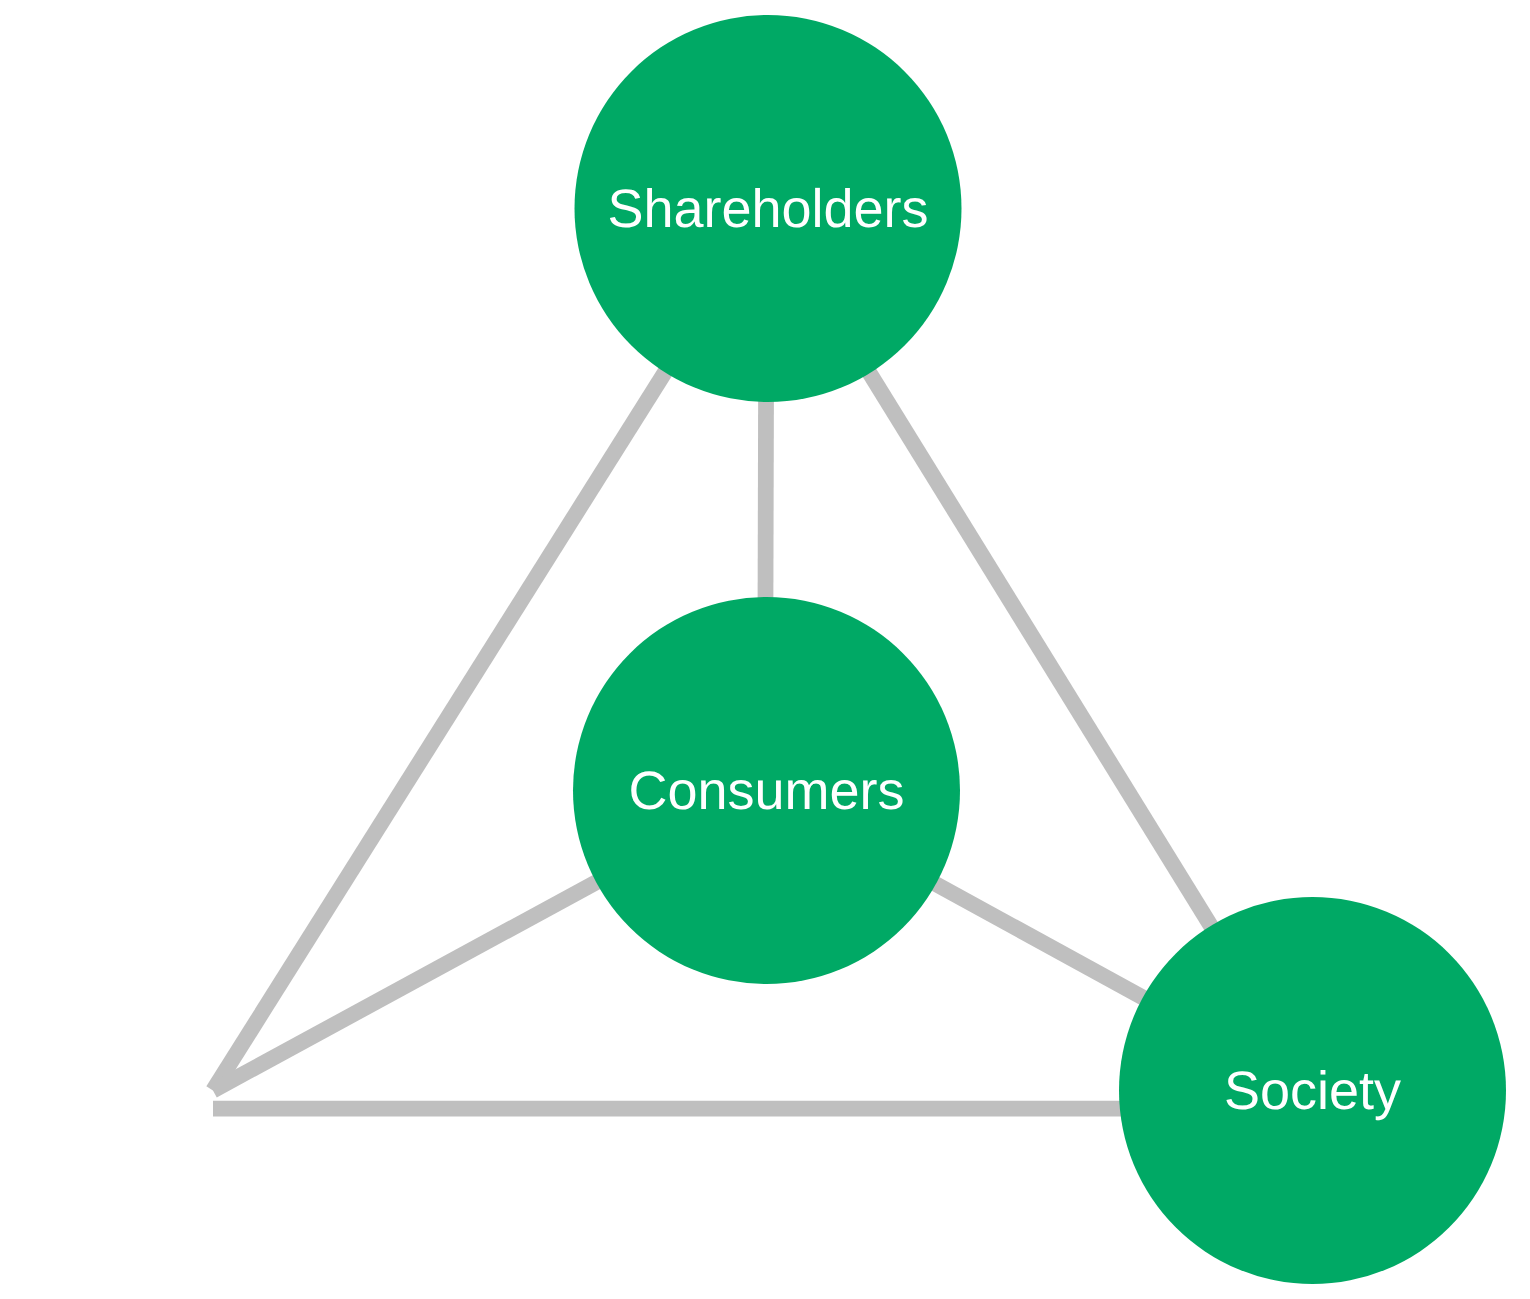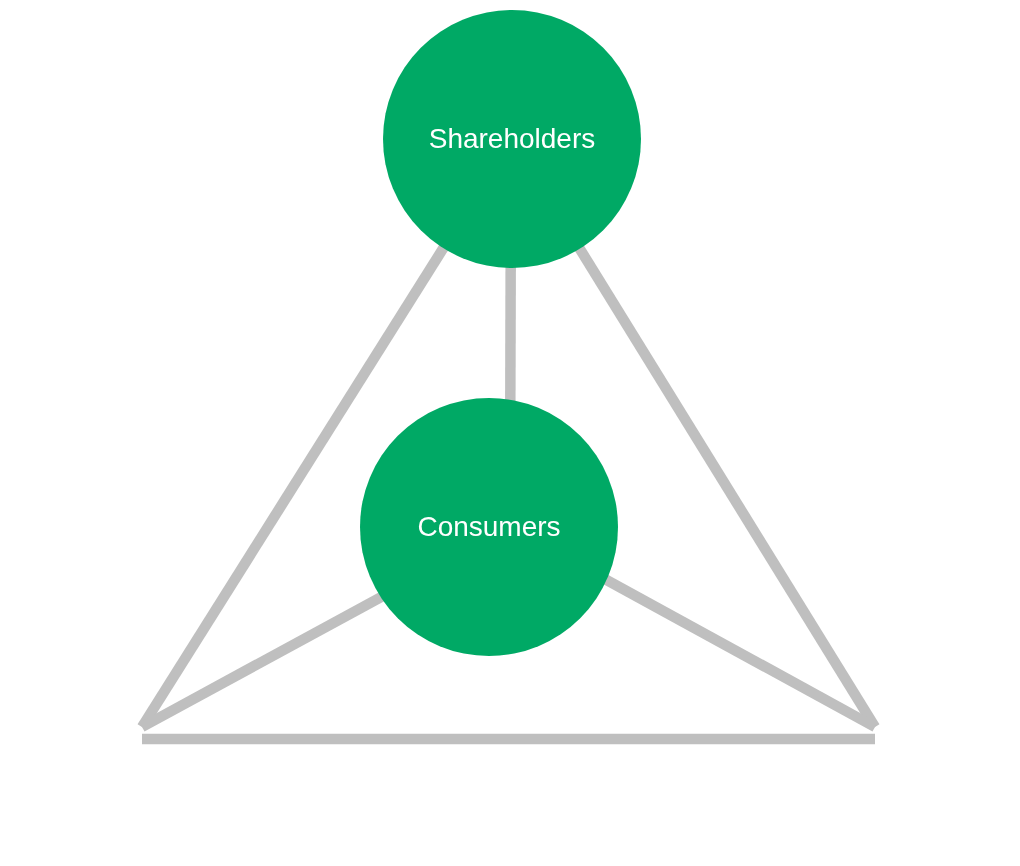--- a/index.html
+++ b/index.html
@@ -38,28 +38,28 @@
     height: 258px;
     border-radius: 50%;
     background: var(--node-fill);
     display: flex;
     align-items: center;
     justify-content: center;
     text-align: center;
   }
   .node-label {
     color: var(--label-text);
-    font-size: 28px;
+    font-size: 36px;
     font-weight: 400;
     letter-spacing: 0px;
     line-height: 1;
     white-space: nowrap;
   }
   .node-shareholders { left: 383px; top: 10px; }
-  .node-consumers    { left: 360px; top: 398px; text-align: right; }
+  .node-consumers    { left: 382px; top: 398px; text-align: right; }
   .node-employees    { left: 13px;  top: 598px; }
   .node-society      { left: 746px; top: 598px; }
 </style>
 </head>
 <body>
 
 <div class="canvas">
 
   <svg class="edges-layer" viewBox="0 0 1020 866" xmlns="http://www.w3.org/2000/svg">
     <line class="edge" x1="511" y1="139" x2="510" y2="527"></line>
@@ -72,14 +72,17 @@
 
   <div class="node node-shareholders">
     <span class="node-label">Shareholders</span>
   </div>
 
   <div class="node node-consumers">
     <span class="node-label">Consumers</span>
   </div>
 
 
+  <div class="node node-society">
+    <span class="node-label">Society</span>
+  </div>
 
 </div>
 
 </body></html>

